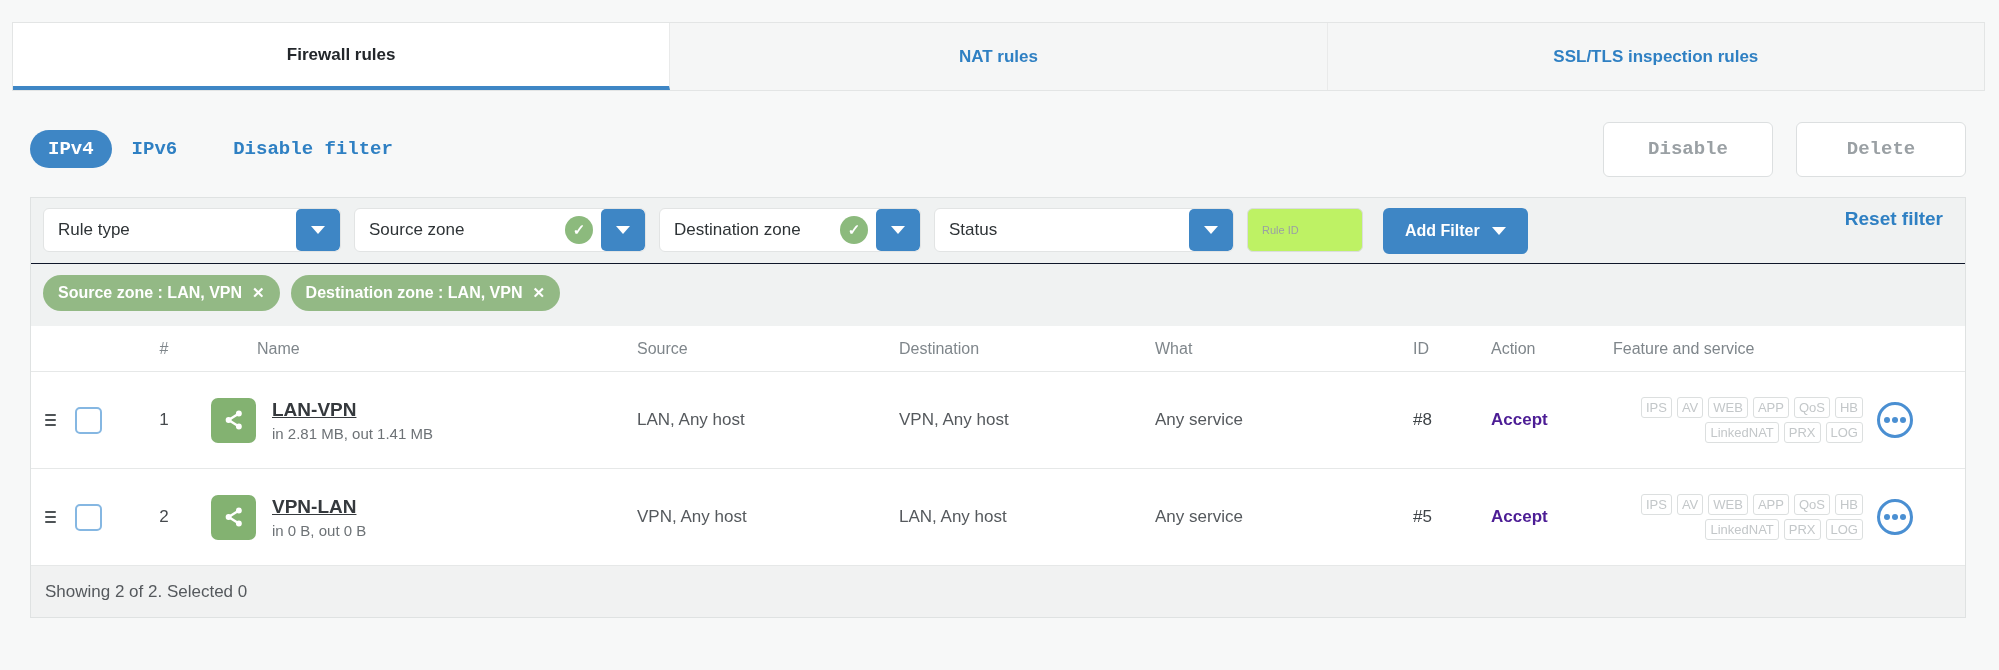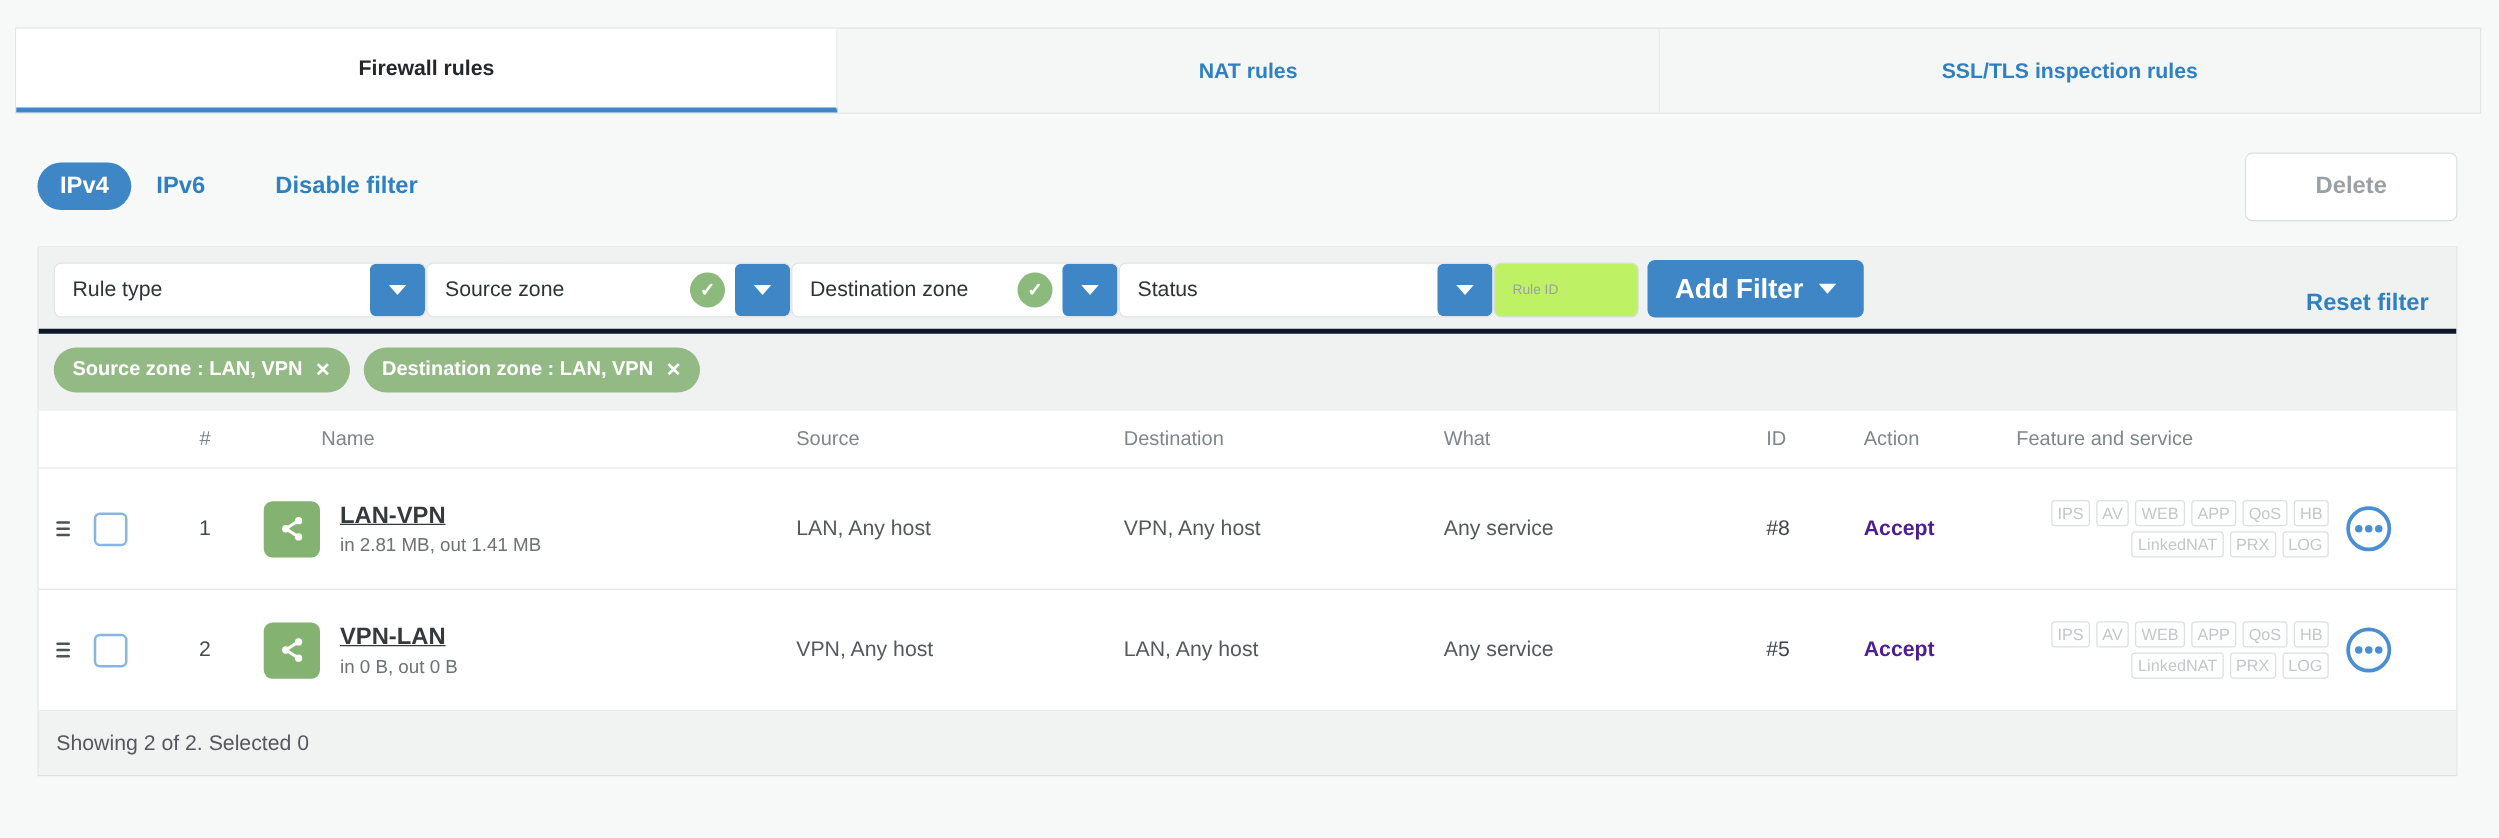--- a/index.html
+++ b/index.html
@@ -36,20 +36,21 @@
     color: #23272b;
     border-bottom: 4px solid #3e86c5;
   }
 
   
   .toolbar {
     display: flex;
     align-items: center;
     margin: 30px 33px 0 30px;
     height: 56px;
+    font-family: Liberation Mono, monospace;
   }
   .ip-pill {
     background: #3e86c5;
     color: #fff;
     font-size: 19px;
     font-weight: bold;
     padding: 8px 18px;
     border-radius: 22px;
     cursor: pointer;
   }
@@ -100,23 +101,24 @@
 
   
   .panel {
     margin: 20px 33px 0 30px;
     border: 1px solid #dfe2e2;
     background: #fff;
   }
   .filter-area { background: #f0f2f2; }
   .filter-row {
     display: flex;
-    align-items: flex-end;
+    align-items: flex-start;
     padding: 10px 12px 9px 12px;
-    border-bottom: 4px solid #0f172a;
+    gap: 13px;
+    border-bottom: 1px solid #0f172a;
   }
   .dropdown {
     display: flex;
     align-items: stretch;
     height: 44px;
     border-radius: 6px;
     overflow: hidden;
     border: 1px solid #e2e4e4;
     background: #fff;
   }
@@ -165,21 +167,21 @@
     font-size: 11px;
     color: #2e3336;
     padding: 0 14px;
   }
   .rule-id-input::placeholder { color: #9aa0a4; }
   .add-filter-btn {
     background: #3e86c5;
     color: #fff;
     border: none;
     font-family: inherit;
-    font-size: 22px;
+    font-size: 16px;
     font-weight: bold;
     height: 46px;
     padding: 0 22px;
     border-radius: 6px;
     display: inline-flex;
     align-items: center;
     gap: 12px;
     margin-left: 7px;
     cursor: pointer;
   }
@@ -327,20 +329,21 @@
   <div class="tab active">Firewall rules</div>
   <div class="tab">NAT rules</div>
   <div class="tab">SSL/TLS inspection rules</div>
 </div>
 
 <div class="toolbar">
   <span class="ip-pill">IPv4</span>
   <span class="link-blue ipv6-link">IPv6</span>
   <span class="link-blue disable-filter-link">Disable filter</span>
   <span class="toolbar-spacer"></span>
+  <button class="btn-secondary">Disable</button>
   <button class="btn-secondary">Delete</button>
 </div>
 
 <div class="panel">
 
   <div class="filter-area">
     <div class="filter-row">
 
       <div class="dropdown dd-ruletype">
         <span class="dd-label">Rule type</span>

